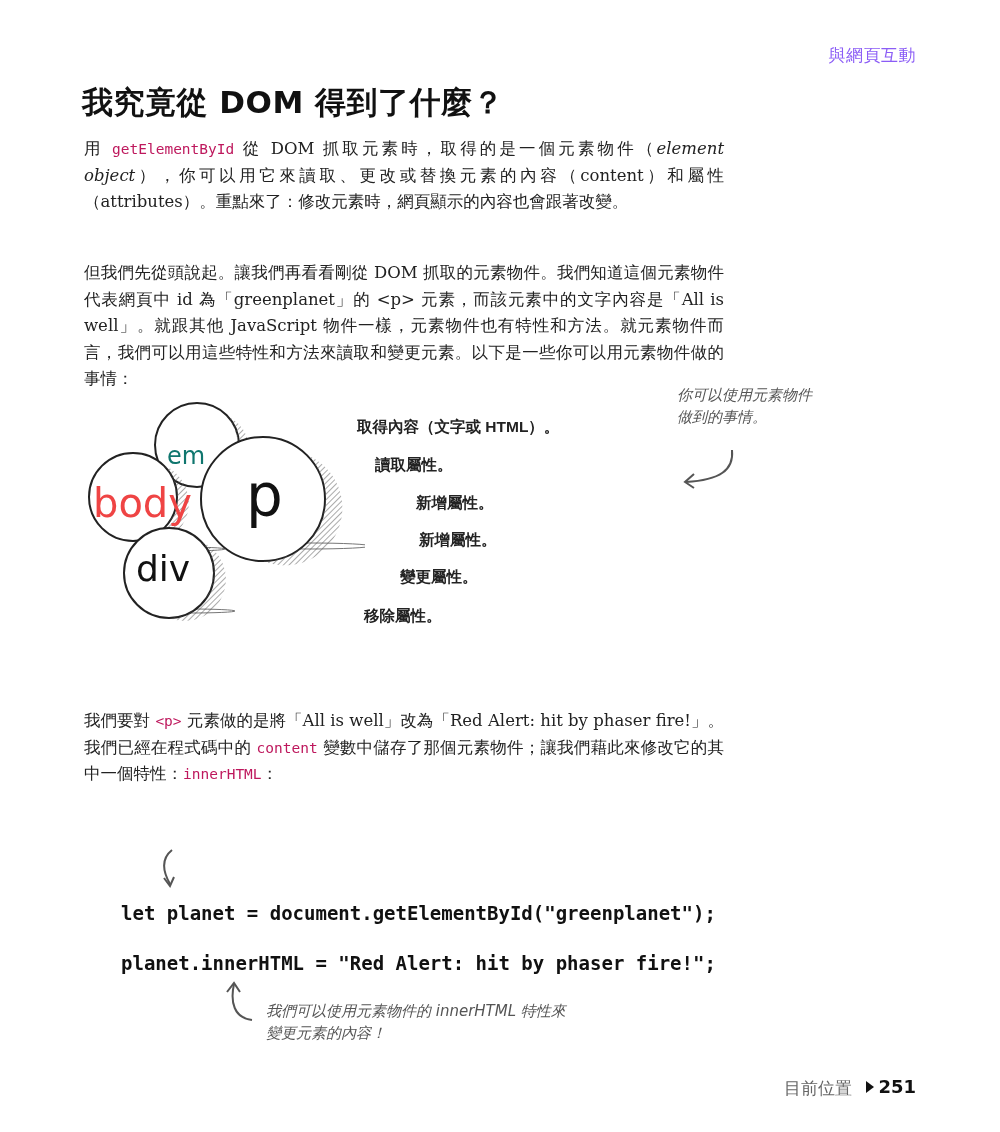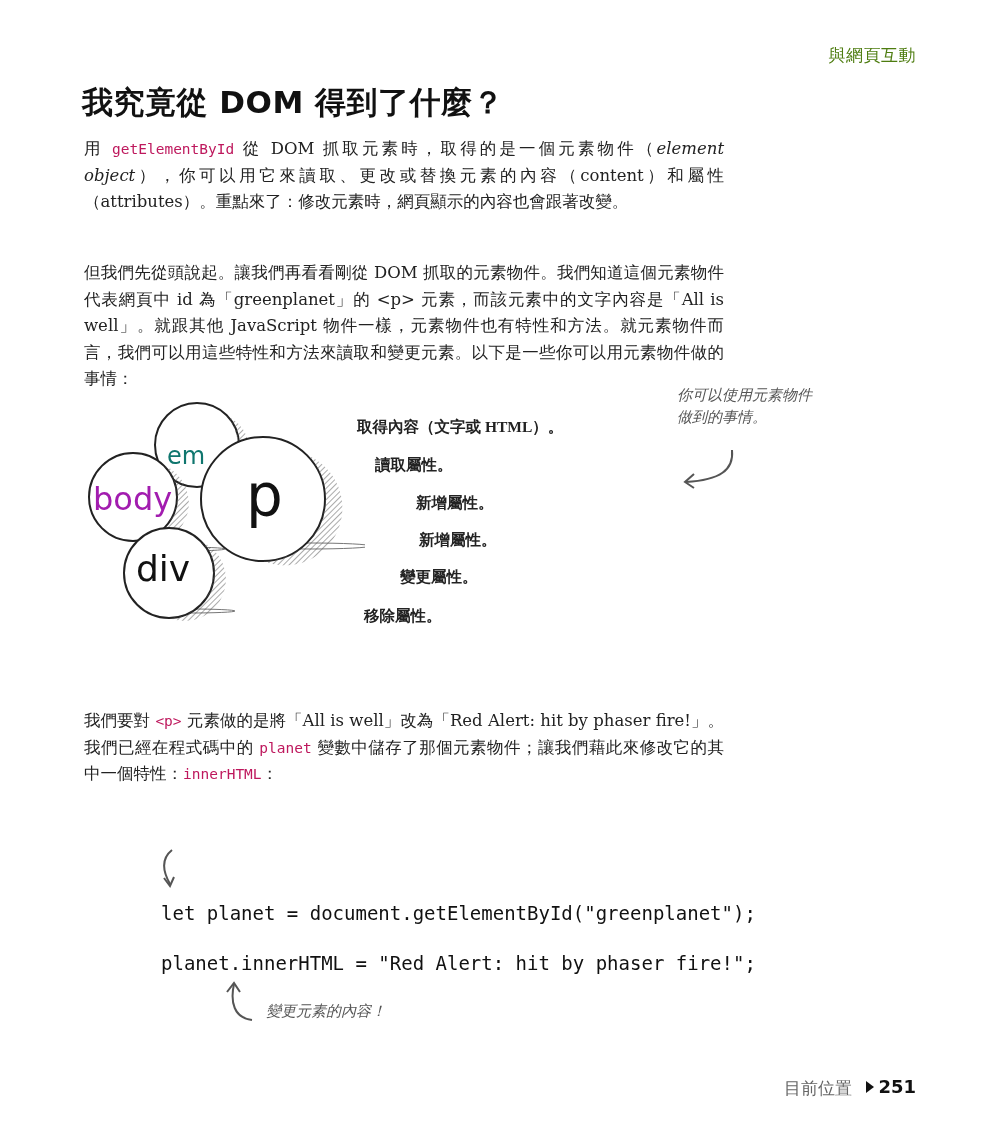--- a/index.html
+++ b/index.html
@@ -1,27 +1,27 @@
 <!DOCTYPE html>
 <html><head>
 <meta charset="utf-8">
 <style>
   html, body { margin:0; padding:0; background:#ffffff; }
   body { width:1000px; height:1132px; position:relative; overflow:hidden; color:#1a1a1a;
          font-family:"DejaVu Serif", "Liberation Serif", serif; }
   .abs { position:absolute; }
-  .chapter { right:84px; top:44px; font-family:"DejaVu Sans", sans-serif; font-size:17px; color:#4d7c0f; letter-spacing:0.5px; }
+  .chapter { right:84px; top:44px; font-family:"DejaVu Sans", sans-serif; font-size:17px; color:#8b5cf6; letter-spacing:0.5px; }
   .title { left:82px; top:82px; font-family:"DejaVu Sans", sans-serif; font-weight:bold; font-size:31px; color:#111; letter-spacing:0.5px; }
   .para { left:84px; width:640px; font-size:16.5px; line-height:26.5px; color:#222; text-align:justify; }
   .para p { margin:0; }
   .mono { font-family:"DejaVu Sans Mono", "Liberation Mono", monospace; font-size:14.5px; color:#be185d; }
   .ital { font-style:italic; }
-  .list-item { font-family:Liberation Serif, serif; font-weight:bold; font-size:15.5px; color:#222; white-space:nowrap; }
+  .list-item { font-family:Liberation Sans, sans-serif; font-weight:bold; font-size:15.5px; color:#222; white-space:nowrap; }
   .hand { font-family:"DejaVu Sans", sans-serif; font-size:15px; color:#555; line-height:22px; font-style:italic; }
-  .code { font-family:"DejaVu Sans Mono", "Liberation Mono", monospace; font-weight:normal; font-size:19px; color:#111; white-space:nowrap;margin-left:40px; }
+  .code { font-family:"DejaVu Sans Mono", "Liberation Mono", monospace; font-weight:bold; font-size:19px; color:#111; white-space:nowrap; }
   .footer-label { right:148px; top:1077px; font-family:"DejaVu Sans", sans-serif; font-size:17px; color:#666; }
   .footer-arrow { right:126px; top:1081px; width:0; height:0; border-top:6px solid transparent; border-bottom:6px solid transparent; border-left:8px solid #111; }
   .page-num { right:84px; top:1076px; font-family:"DejaVu Sans", sans-serif; font-weight:bold; font-size:18px; color:#111; }
 </style>
 </head>
 <body>
 
 <div class="abs chapter">與網頁互動</div>
 <div class="abs title">我究竟從 DOM 得到了什麼？</div>
 
@@ -59,57 +59,58 @@
     <circle cx="84" cy="178" r="45" fill="#fff" stroke="#222" stroke-width="2"></circle>
     <path d="M115,146 A45,45 0 0,1 84,223 A41,41 0 0,0 115,146Z" fill="url(#hatch)"></path>
   </g>
 
   <g>
     <circle cx="178" cy="104" r="62" fill="#fff" stroke="#222" stroke-width="2"></circle>
     <path d="M222,60 A62,62 0 0,1 178,166 A57,57 0 0,0 222,60Z" fill="url(#hatch)"></path>
   </g>
 </svg>
 <div class="abs" style="left:167px;top:442px;font-family:'DejaVu Sans',sans-serif;font-size:24px;color:#0f766e;">em</div>
-<div class="abs" style="left:93px;top:480px;font-family:'DejaVu Sans',sans-serif;font-size:32px;color:#a21caf;">body</div>
+<div class="abs" style="left:93px;top:480px;font-family:'DejaVu Sans',sans-serif;font-size:40px;color:#ef4444;">body</div>
 <div class="abs" style="left:246px;top:462px;font-family:'DejaVu Sans',sans-serif;font-size:58px;color:#111;">p</div>
 <div class="abs" style="left:136px;top:548px;font-family:'DejaVu Sans',sans-serif;font-size:36px;color:#111;">div</div>
 
 <div class="abs list-item" style="left:357px;top:417px;">取得內容（文字或 HTML）。</div>
 <div class="abs list-item" style="left:375px;top:455px;">讀取屬性。</div>
 <div class="abs list-item" style="left:416px;top:493px;">新增屬性。</div>
 <div class="abs list-item" style="left:419px;top:530px;">新增屬性。</div>
 <div class="abs list-item" style="left:400px;top:567px;">變更屬性。</div>
 <div class="abs list-item" style="left:364px;top:606px;">移除屬性。</div>
 
 <div class="abs hand" style="left:677px;top:384px;">
   <div>你可以使用元素物件</div>
   <div>做到的事情。</div>
 </div>
 <svg class="abs" style="left:680px;top:448px;" width="60" height="42">
   <path d="M52,2 C54,22 40,32 6,34" fill="none" stroke="#555" stroke-width="2"></path>
   <path d="M14,26 L5,34 L14,40" fill="none" stroke="#555" stroke-width="2"></path>
 </svg>
 
 <div class="abs para" style="top:708px;">
-  <p><span>我們要對 </span><span class="mono">&lt;p&gt;</span><span> 元素做的是將「All is well」改為「Red Alert: hit by phaser fire!」。我們已經在程式碼中的 </span><span class="mono">planet</span><span> 變數中儲存了那個元素物件；讓我們藉此來修改它的其中一個特性：</span><span class="mono">innerHTML</span><span>：</span></p>
+  <p><span>我們要對 </span><span class="mono">&lt;p&gt;</span><span> 元素做的是將「All is well」改為「Red Alert: hit by phaser fire!」。我們已經在程式碼中的 </span><span class="mono">content</span><span> 變數中儲存了那個元素物件；讓我們藉此來修改它的其中一個特性：</span><span class="mono">innerHTML</span><span>：</span></p>
 </div>
 
 <div class="abs hand" style="left:188px;top:812px;">
 </div>
 <svg class="abs" style="left:158px;top:848px;" width="24" height="42">
   <path d="M14,2 C4,10 4,22 12,36" fill="none" stroke="#555" stroke-width="2"></path>
   <path d="M6,30 L12,38 L16,29" fill="none" stroke="#555" stroke-width="2"></path>
 </svg>
 
 <div class="abs code" style="left:121px;top:902px;">let planet = document.getElementById("greenplanet");</div>
 <div class="abs code" style="left:121px;top:952px;">planet.innerHTML = "Red Alert: hit by phaser fire!";</div>
 
 <svg class="abs" style="left:222px;top:980px;" width="40" height="44">
   <path d="M30,40 C12,38 8,22 12,4" fill="none" stroke="#555" stroke-width="2"></path>
   <path d="M5,12 L12,3 L18,12" fill="none" stroke="#555" stroke-width="2"></path>
 </svg>
 <div class="abs hand" style="left:266px;top:1000px;">
+  <div>我們可以使用元素物件的 innerHTML 特性來</div>
   <div>變更元素的內容！</div>
 </div>
 
 <div class="abs footer-label">目前位置</div>
 <div class="abs footer-arrow"></div>
 <div class="abs page-num">251</div>
 
 </body></html>

